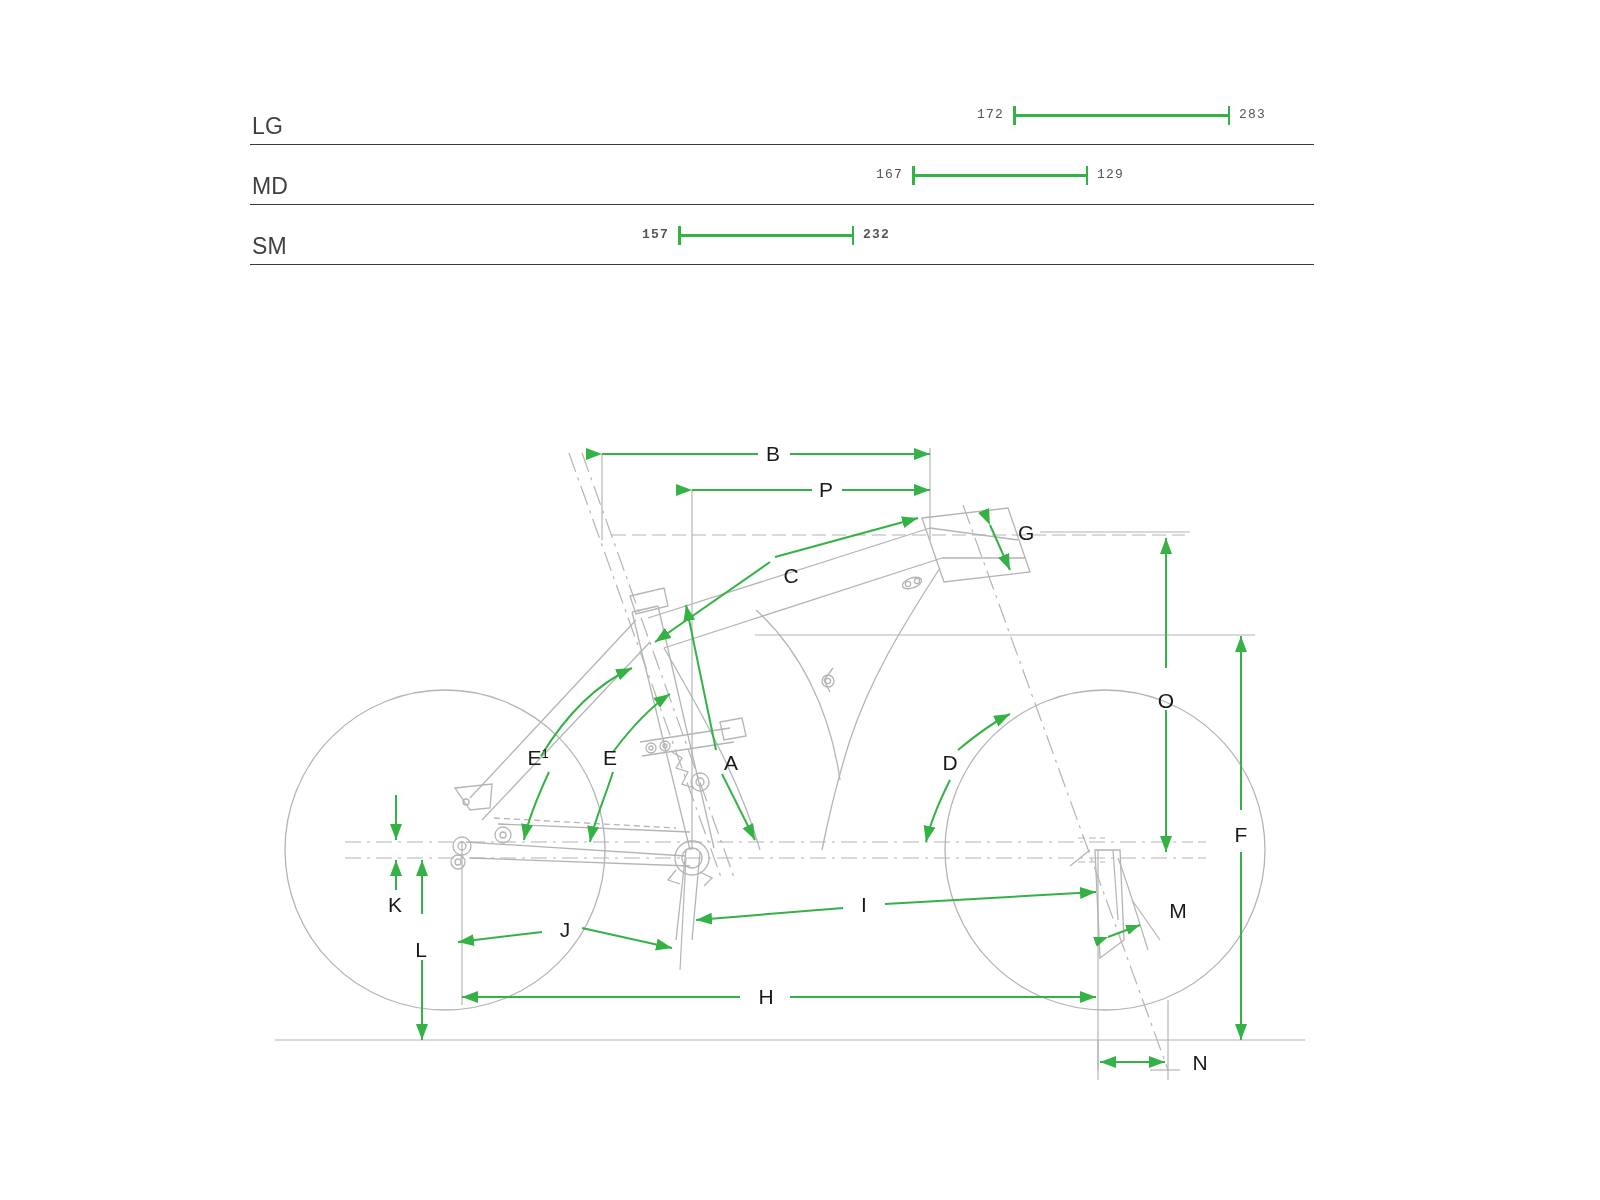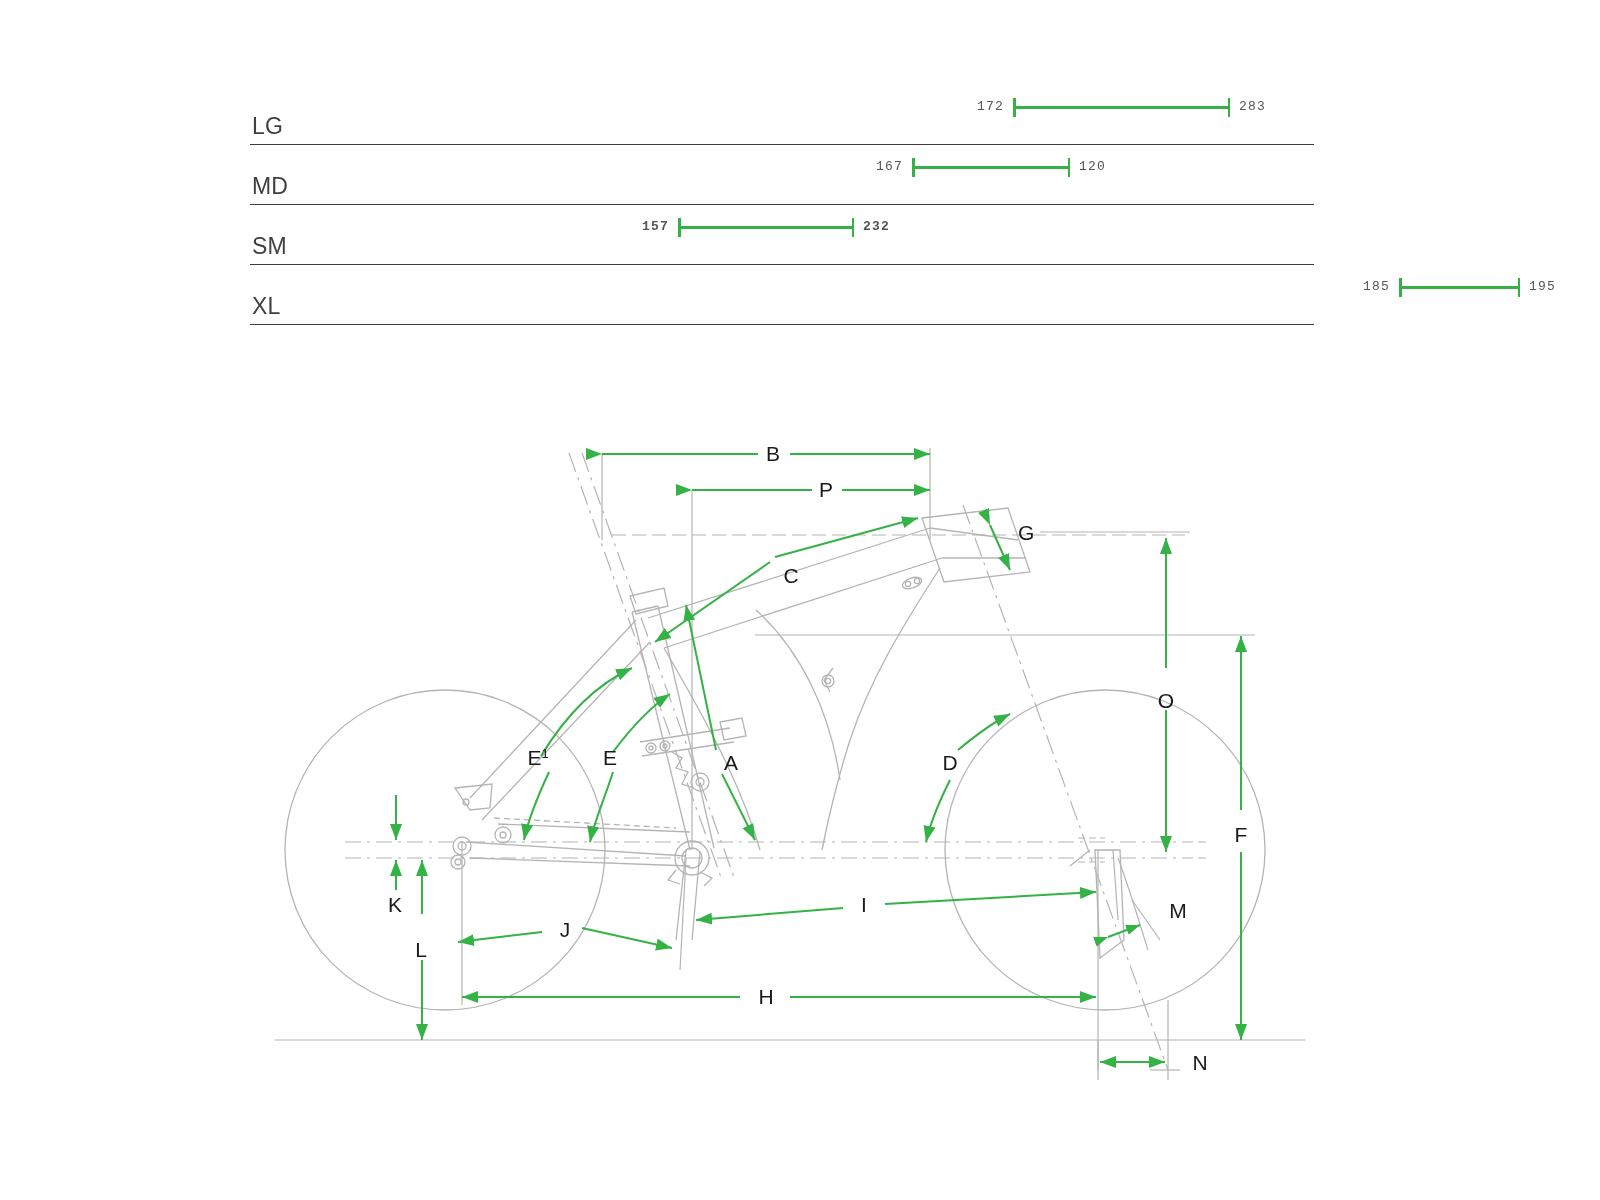--- a/index.html
+++ b/index.html
@@ -33,21 +33,21 @@
     position: absolute;
     left: 2px;
     bottom: 4px;
     font-size: 23px;
     color: #404040;
     font-family: "Liberation Sans", sans-serif;
     letter-spacing: 0.2px;
   }
   .range-wrap {
     position: absolute;
-    bottom: 26px;
+    bottom: 18px;
     height: 22px;
     text-align: center;
   }
   .range-bar {
     position: absolute;
     top: 10px;
     height: 2.5px;
     background: #35b245;
   }
   .range-cap {
@@ -101,50 +101,40 @@
         <span class="range-num left">172</span>
         <span class="range-cap" style="left:0;"></span>
         <span class="range-bar" style="left:0; right:0;"></span>
         <span class="range-cap" style="right:0;"></span>
         <span class="range-num right">283</span>
       </div>
     </div>
 
     <div class="size-row">
       <span class="size-label">MD</span>
-      <div class="range-wrap" style="left:662px; width:158px;">
+      <div class="range-wrap" style="left:662px; width:176px;">
         <span class="range-num left">167</span>
         <span class="range-cap" style="left:0;"></span>
         <span class="range-bar" style="left:0; right:0;"></span>
         <span class="range-cap" style="right:0;"></span>
-        <span class="range-num right">120</span>
+        <span class="range-num right">129</span>
       </div>
     </div>
 
     <div class="size-row">
       <span class="size-label">SM</span>
       <div class="range-wrap" style="left:428px; width:176px;font-weight:bold;">
         <span class="range-num left">157</span>
         <span class="range-cap" style="left:0;"></span>
         <span class="range-bar" style="left:0; right:0;"></span>
         <span class="range-cap" style="right:0;"></span>
         <span class="range-num right">232</span>
       </div>
     </div>
 
-    <div class="size-row">
-      <span class="size-label">XL</span>
-      <div class="range-wrap" style="left:1149px; width:121px;">
-        <span class="range-num left">185</span>
-        <span class="range-cap" style="left:0;"></span>
-        <span class="range-bar" style="left:0; right:0;"></span>
-        <span class="range-cap" style="right:0;"></span>
-        <span class="range-num right">195</span>
-      </div>
-    </div>
 
   </div>
 
   <div id="drawing">
     <svg width="1600" height="760" viewBox="0 0 1600 760" xmlns="http://www.w3.org/2000/svg">
       <defs>
         <marker id="ah" markerWidth="9" markerHeight="9" refX="8" refY="3" orient="auto" markerUnits="strokeWidth">
           <path d="M0,0 L8,3 L0,6 z" fill="#35b245"></path>
         </marker>
         <marker id="ahs" markerWidth="8" markerHeight="8" refX="7" refY="2.6" orient="auto" markerUnits="strokeWidth">

